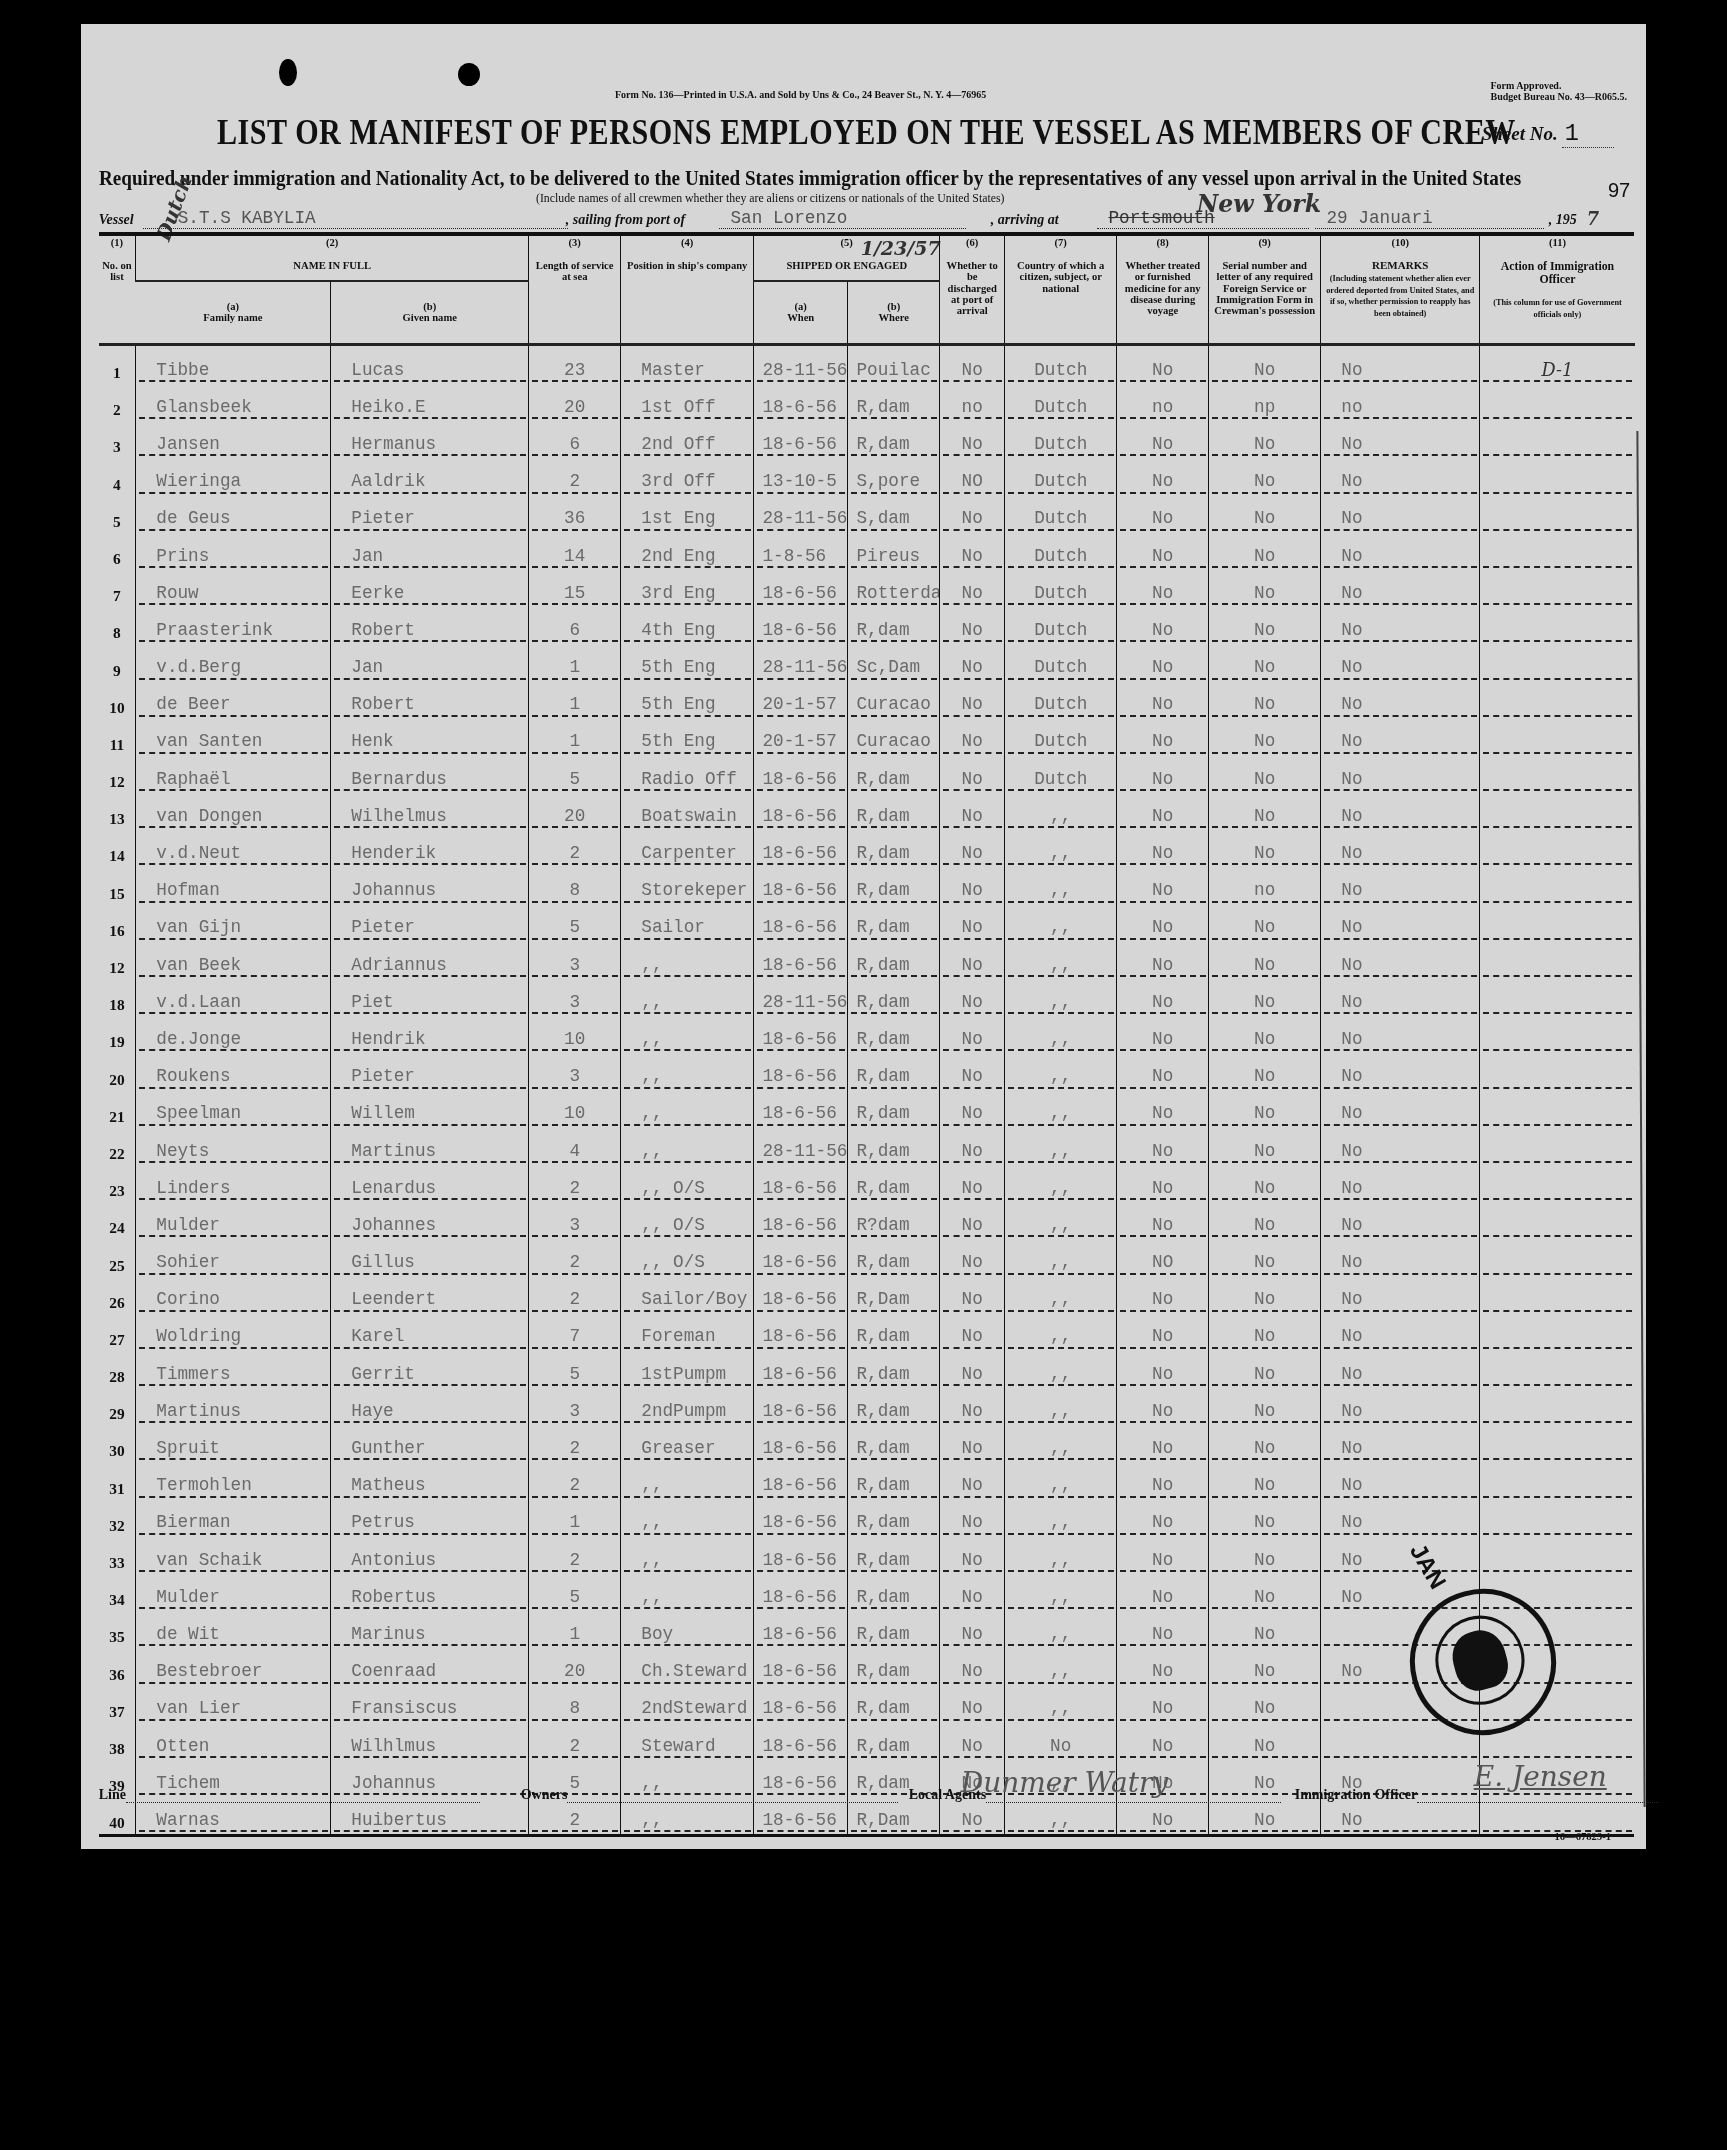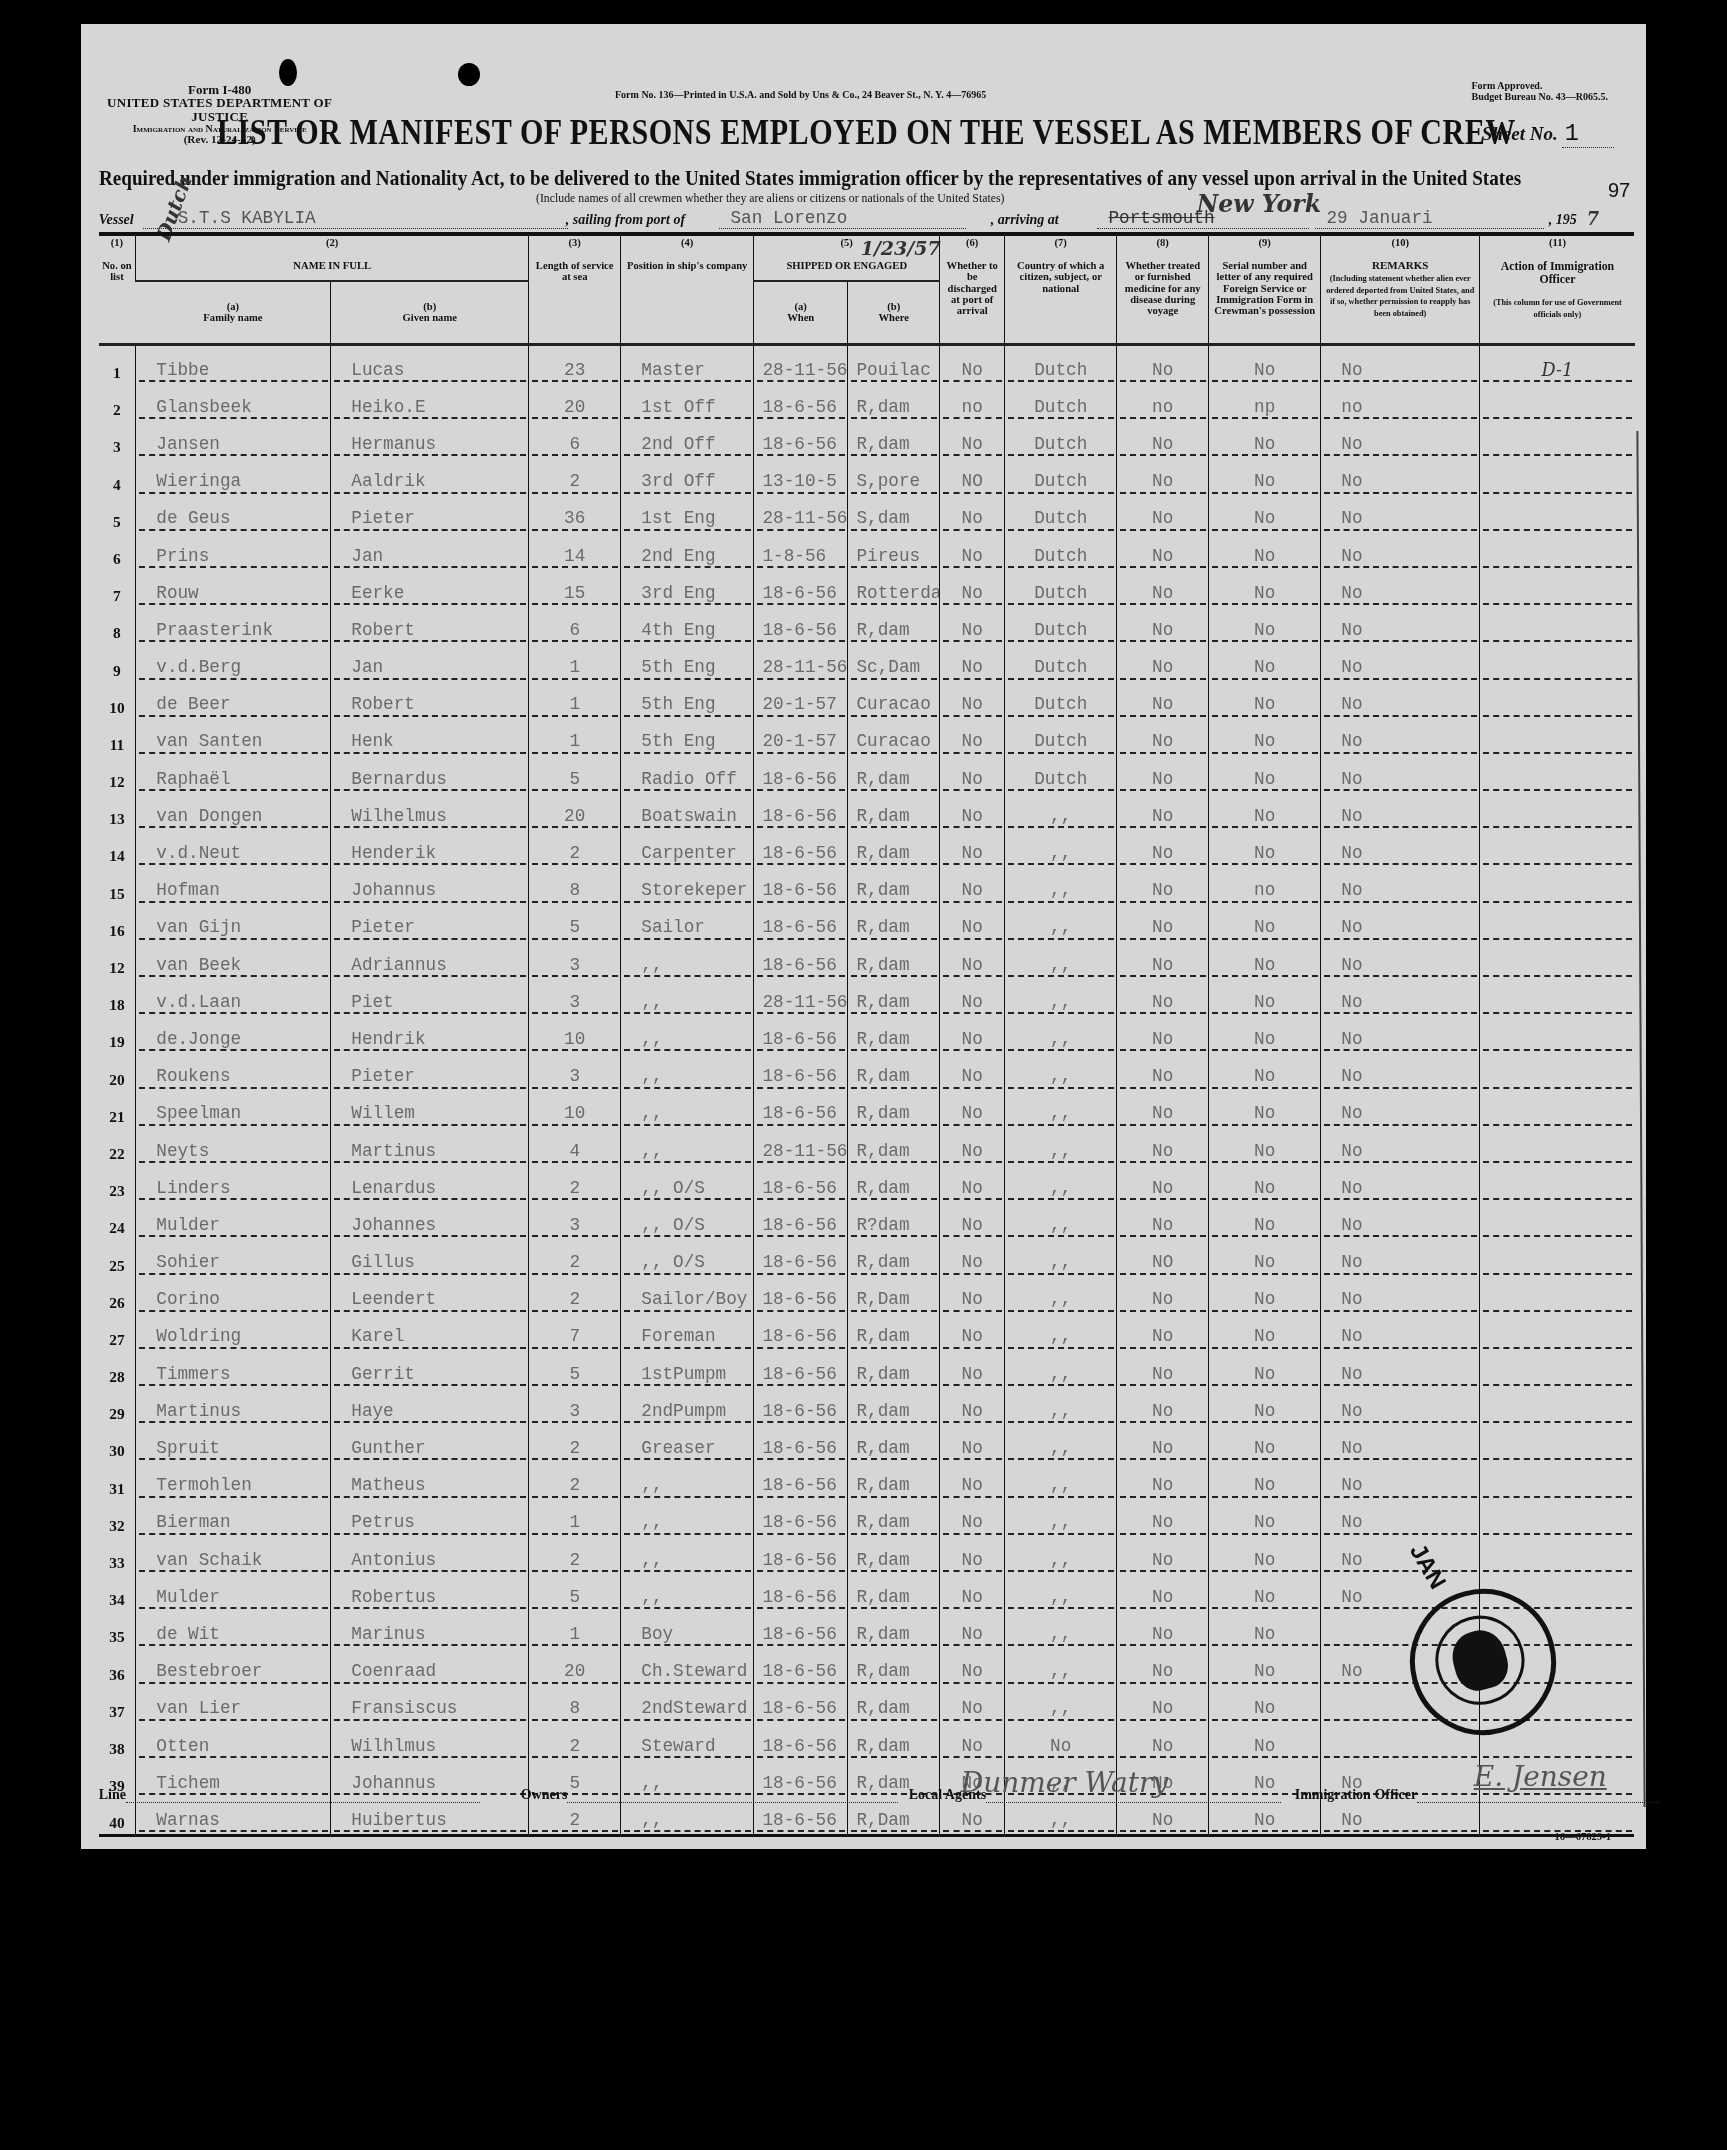--- a/index.html
+++ b/index.html
@@ -5,21 +5,21 @@
   html, body { margin:0; padding:0; }
   body { width:1727px; height:2151px; background:#000; position:relative; overflow:hidden; font-family:"Liberation Serif", serif; }
   .paper { position:absolute; left:81px; top:23.6px; width:1565px; height:1825px; background:#d6d6d6; color:#111; }
   .form-left { position:absolute; left:17.7px; top:59px; width:242px; text-align:center; font-weight:bold; line-height:1.05; }
   .form-left .f1 { font-size:13px; }
   .form-left .f2 { font-size:13px; letter-spacing:0.3px; }
   .form-left .f3 { font-size:10px; font-variant:small-caps; }
   .form-left .f4 { font-size:11.2px; }
   .punch { position:absolute; width:22.4px; height:23.6px; background:#000; border-radius:50%; }
   .form-no { position:absolute; left:534px; top:65px; font-size:10px; font-weight:bold; }
-  .form-right { position:absolute; right:38px; top:56px; font-size:10px; font-weight:bold; line-height:1.1; }
+  .form-right { position:absolute; right:19px; top:56px; font-size:10px; font-weight:bold; line-height:1.1; }
   .title { position:absolute; left:136px; top:89px; font-size:35px; font-weight:bold; transform:scaleX(0.86); transform-origin:left; white-space:nowrap; letter-spacing:0.6px; }
   .sheet { position:absolute; right:32px; top:96px; font-size:19px; font-style:italic; font-weight:bold;text-align:center; }
   .sheet .val { font-family:"Liberation Mono", monospace; font-style:normal; font-weight:normal; font-size:23.6px; border-bottom:1.8px dotted #333; padding:0 35px 0 2.4px; }
   .required { position:absolute; left:17.7px; top:141px; font-size:22px; font-weight:bold; white-space:nowrap; transform:scaleX(0.87); transform-origin:left; }
   .include { position:absolute; left:455px; top:167px; font-size:11.8px; font-weight:normal; white-space:nowrap; }
   .vessel-line { position:absolute; left:17.7px; top:184px; width:1535px; height:23.6px; font-size:14px; font-style:italic; font-weight:bold; white-space:nowrap; }
   .vessel-line .lbl { position:absolute; top:4.7px; }
   .vessel-line .typed { position:absolute; top:0px; font-family:"Liberation Mono", monospace; font-style:normal; font-weight:normal; font-size:17.7px; color:#555; border-bottom:1.8px dotted #222; }
   .hand { font-family:"DejaVu Serif", serif; font-style:italic; color:#333; }
   .table-wrap { position:absolute; left:17.7px; top:208px; width:1535px; }
@@ -50,26 +50,20 @@
   .officer-line { position:absolute; left:1559px; top:407px; width:2.4px; height:1376px; background:#444; transform:rotate(-0.3deg); }
 </style>
 </head>
 <body>
 
 <div class="paper">
 
   <div class="punch" style="left:198px; top:35px; width:17.7px; height:27px;"></div>
   <div class="punch" style="left:377px; top:39px;"></div>
 
-  <div class="form-left">
-    <div class="f1">Form I-480</div>
-    <div class="f2">UNITED STATES DEPARTMENT OF JUSTICE</div>
-    <div class="f3">Immigration and Naturalization Service</div>
-    <div class="f4">(Rev. 12-24-52)</div>
-  </div>
 
   <div class="form-no">Form No. 136—Printed in U.S.A. and Sold by Uns &amp; Co., 24 Beaver St., N. Y. 4—76965</div>
   <div class="form-right">
     <div>Form Approved.</div>
     <div>Budget Bureau No. 43—R065.5.</div>
   </div>
 
   <div class="title">LIST OR MANIFEST OF PERSONS EMPLOYED ON THE VESSEL AS MEMBERS OF CREW</div>
   <div class="sheet">
     <span>Sheet No.</span>

